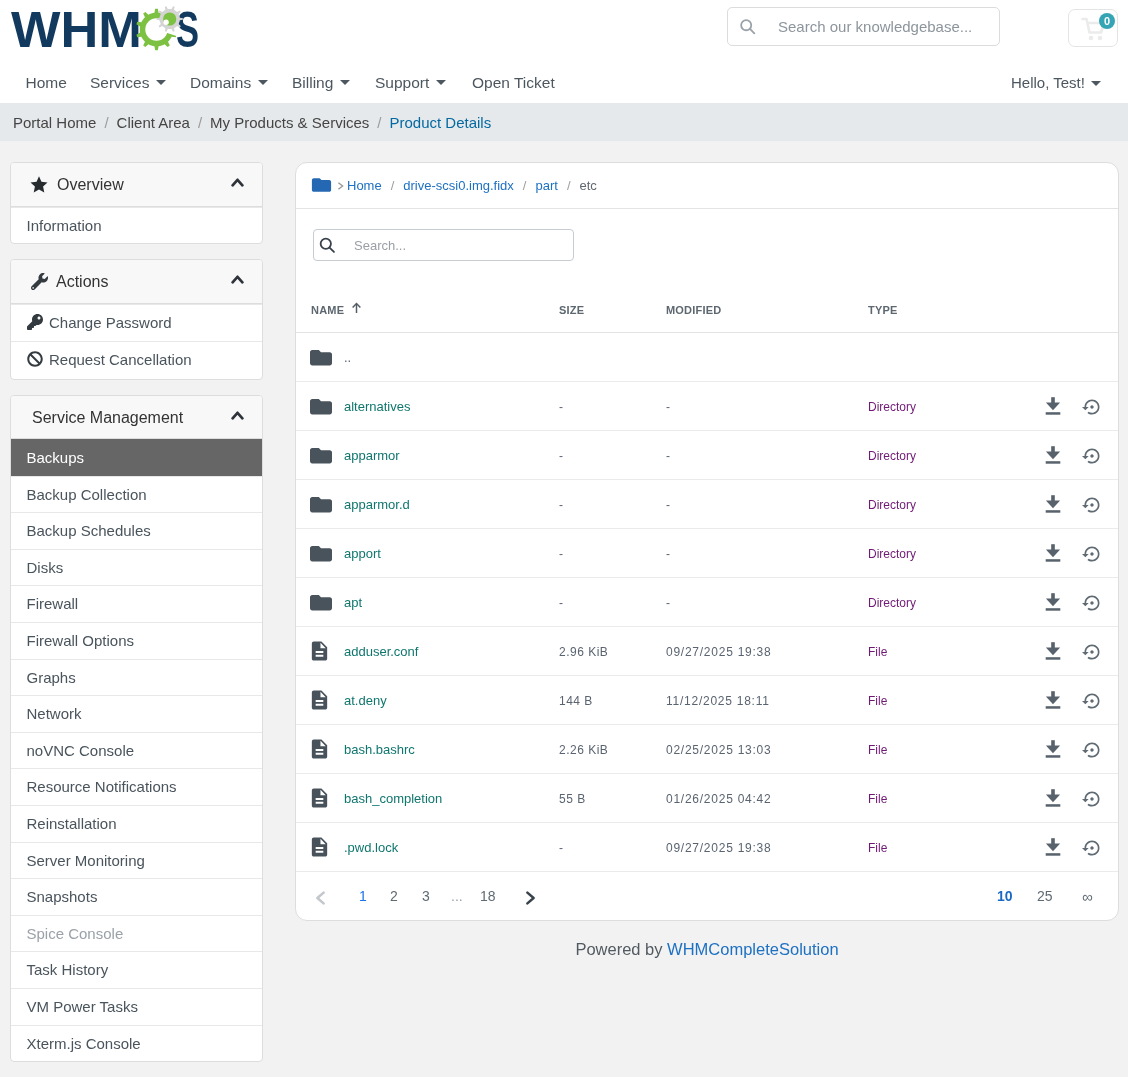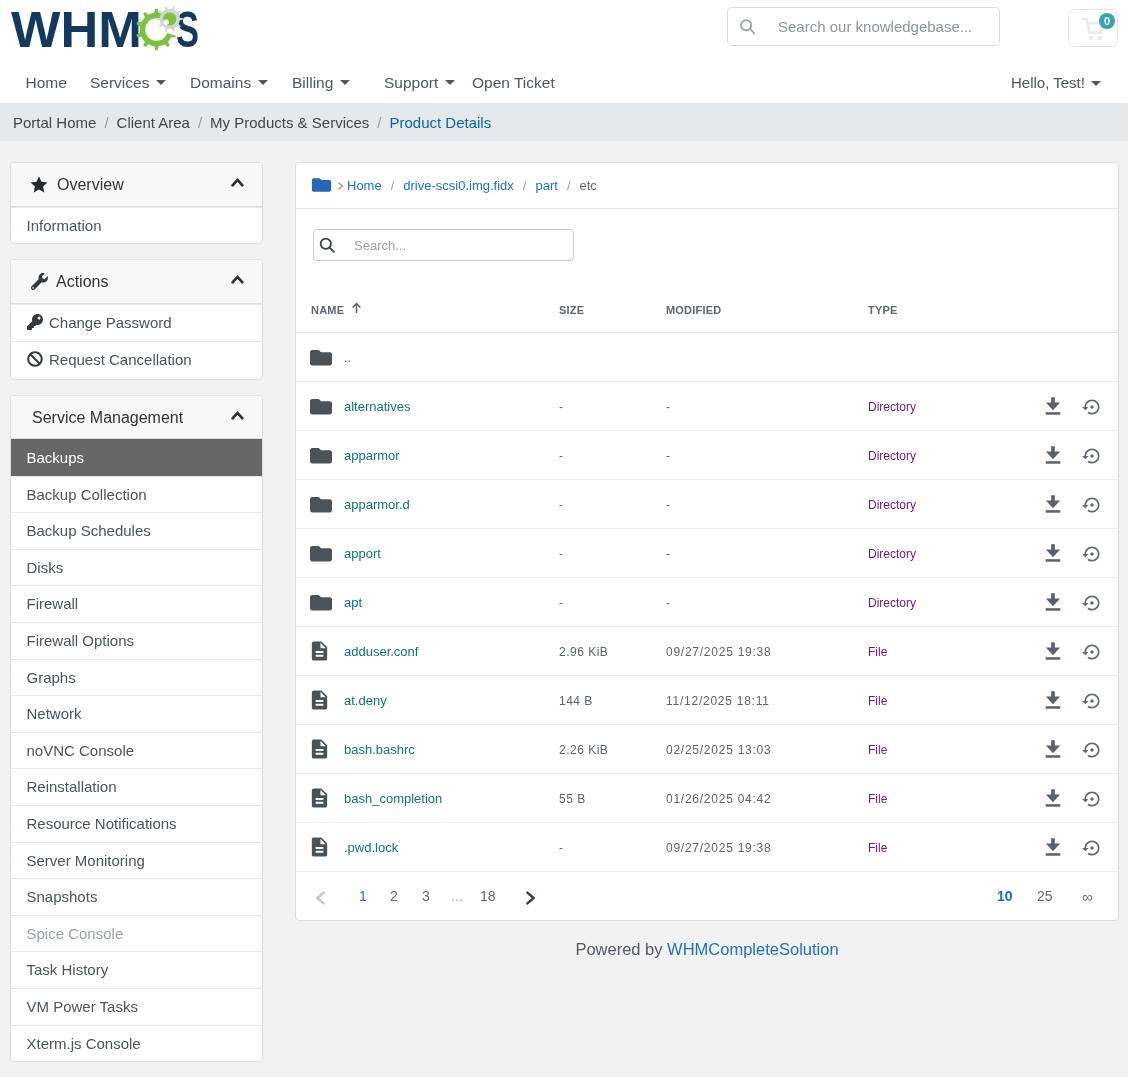--- a/index.html
+++ b/index.html
@@ -27,21 +27,21 @@
 .phead .ttl2{position:absolute;left:21px;top:13px}
 .phead .icn{position:absolute;left:19px;top:13px}
 .phead .chev{position:absolute;right:18px;top:15px}
 .pitem{position:relative;height:36.6px;border-top:1px solid #e8e8e8;font-size:15px;color:#4a545c;line-height:35.6px;padding-left:15.5px}
 .pitem:first-child{border-top:none}
 .pitem .iic{position:absolute;left:16px;top:9px}
 .pitem.withic{padding-left:38px;height:37.5px;line-height:36.5px}
 .pitem.active{background:#666;color:#fff;border-top-color:#666}
 .pitem.dis{color:#9aa1a8}
 
-.card{position:absolute;left:295px;top:162px;width:824px;height:759px;background:#fff;border:1px solid #ddd;border-radius:4px}
+.card{position:absolute;left:295px;top:162px;width:824px;height:759px;background:#fff;border:1px solid #ddd;border-radius:12px}
 .fbcrumb{position:relative;height:46px;border-bottom:1px solid #e3e3e3;font-size:13px}
 .fbcrumb .fold{position:absolute;left:15px;top:14px}
 .fbcrumb .txt{position:absolute;left:51px;top:15px;color:#757575}.fbcrumb .gt{position:absolute;left:41px;top:18.5px}
 .fbcrumb a{color:#1d70c2}
 .fbcrumb .s{color:#9e9e9e;margin:0 9px}
 .fbcrumb .e{color:#5f6770}
 .srch{position:absolute;left:17px;top:66px;width:261px;height:32px;border:1px solid #c6ccd2;border-radius:4px}
 .srch svg{position:absolute;left:4px;top:6px}
 .srch span{position:absolute;left:40px;top:8px;font-size:13px;color:#9aa0a6}
 .thead{position:absolute;left:0;top:137px;width:822px;height:33px;border-bottom:1px solid #e3e3e3;font-size:11px;font-weight:bold;color:#5d6770;letter-spacing:.2px}
@@ -87,21 +87,21 @@
         <circle cx="19" cy="21" r="2.3" fill="#ebebeb"></circle>
       </svg>
       <div class="badge0">0</div>
     </div>
 </div>
 <div class="nav">
 <a style="left:25.5px">Home</a>
 <a style="left:90px">Services<span class="caret"></span></a>
 <a style="left:190px">Domains<span class="caret"></span></a>
 <a style="left:292px">Billing<span class="caret"></span></a>
-<a style="left:384px">Support<span class="caret"></span></a>
+<a style="left:375px">Support<span class="caret"></span></a>
 <a style="left:472px">Open Ticket</a>
 <a style="left:1011px;font-size:15px">Hello, Test!<span class="caret" style="margin-left:6px"></span></a>
 </div>
 <div class="crumbbar">
     <div class="in">Portal Home<span class="sep">/</span>Client Area<span class="sep">/</span>My Products &amp; Services<span class="sep">/</span><span class="cur">Product Details</span></div>
   </div>
 <div class="side">
 <div class="panel">
       <div class="phead">
         <svg class="icn" width="18" height="18" viewBox="0 0 18 19">
@@ -152,22 +152,22 @@
       </div>
       <div class="pitem active">Backups</div>
       <div class="pitem">Backup Collection</div>
       <div class="pitem">Backup Schedules</div>
       <div class="pitem">Disks</div>
       <div class="pitem">Firewall</div>
       <div class="pitem">Firewall Options</div>
       <div class="pitem">Graphs</div>
       <div class="pitem">Network</div>
       <div class="pitem">noVNC Console</div>
+      <div class="pitem">Resource Notifications</div>
       <div class="pitem">Reinstallation</div>
-      <div class="pitem">Resource Notifications</div>
       <div class="pitem">Server Monitoring</div>
       <div class="pitem">Snapshots</div>
       <div class="pitem dis">Spice Console</div>
       <div class="pitem">Task History</div>
       <div class="pitem">VM Power Tasks</div>
       <div class="pitem">Xterm.js Console</div>
     </div>
 </div>
 <div class="card">
 <div class="fbcrumb">

